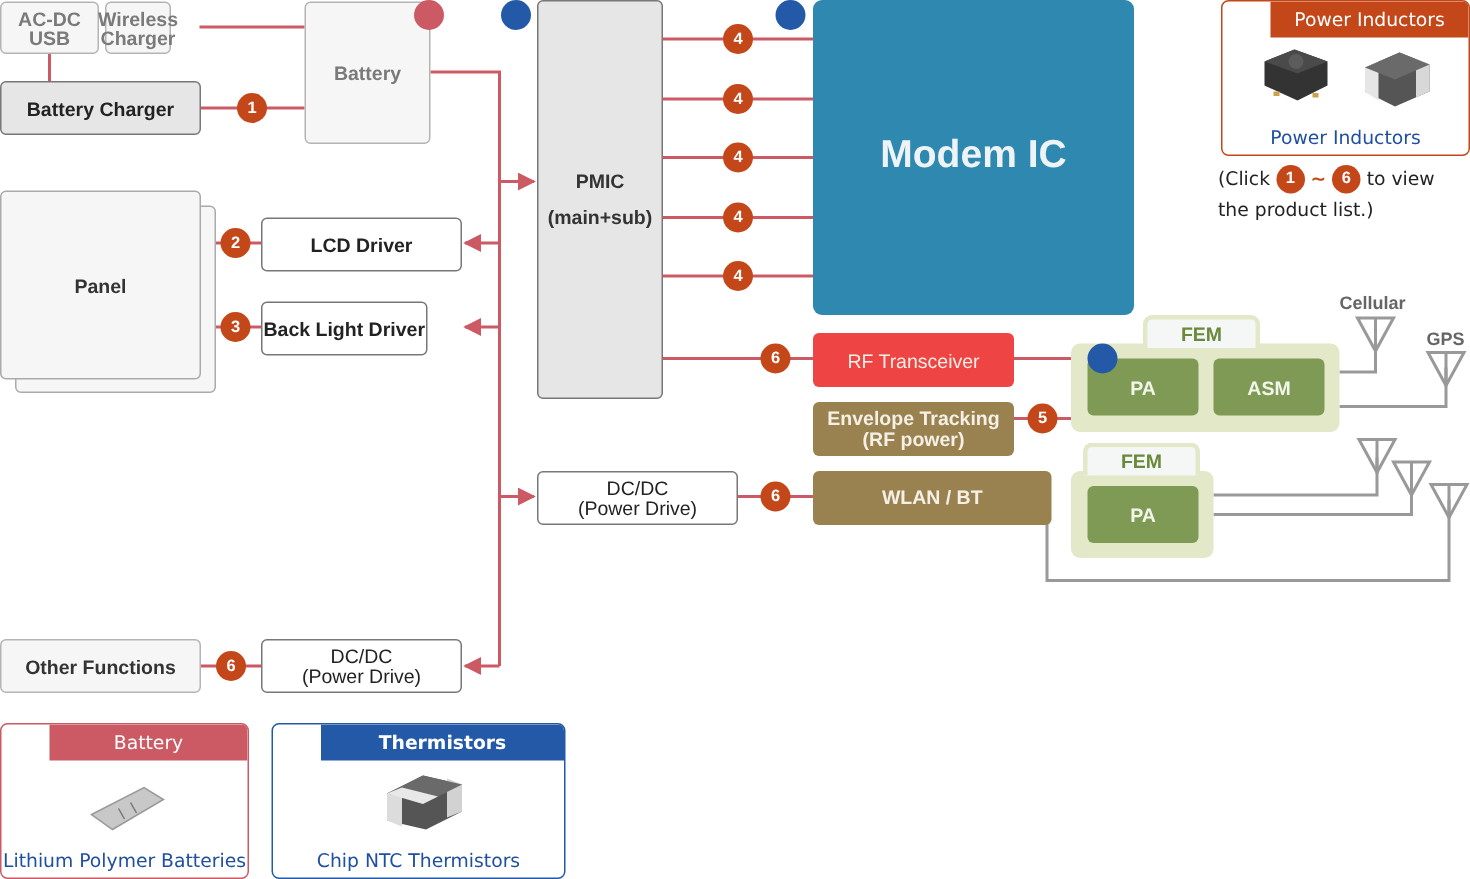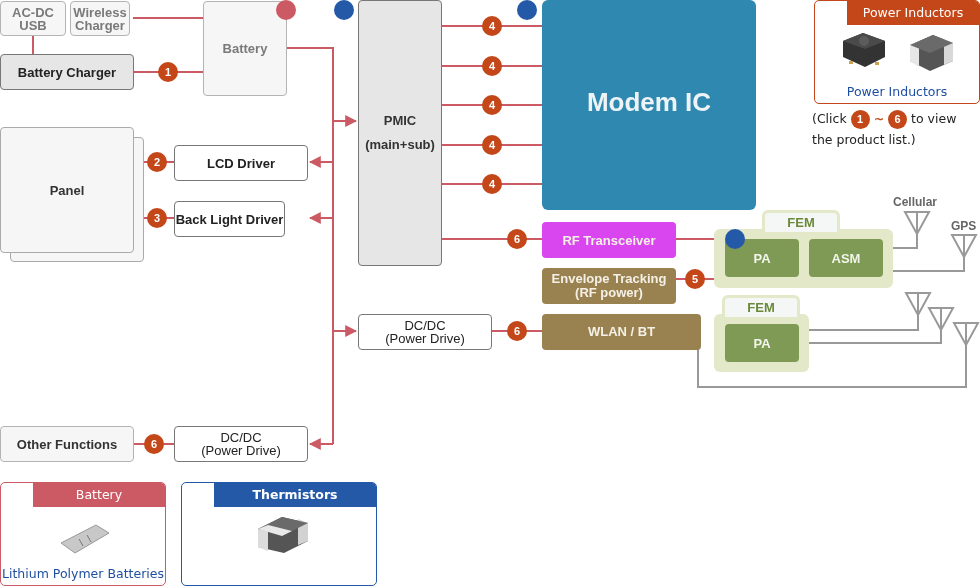--- a/index.html
+++ b/index.html
@@ -6,21 +6,21 @@
   body { width: 980px; height: 586px; position: relative; overflow: hidden;
          font-family: "Liberation Sans", sans-serif; }
   #wires { position: absolute; left: 0; top: 0; width: 980px; height: 586px; }
   .box { position: absolute; box-sizing: border-box; display: flex; align-items: center;
          justify-content: center; text-align: center; border-radius: 4px; }
   .box.light { background: #f6f6f6; border: 1px solid #b4b4b4; color: #7a7a7a; font-size: 13px; font-weight: bold; line-height: 13px; }
   .box.gray { background: #e6e6e6; border: 1px solid #777; color: #222; font-size: 13px; font-weight: bold; }
   .box.white { background: #ffffff; border: 1px solid #777; color: #222; font-size: 13px; font-weight: bold; }
   .box.white.norm { font-weight: normal; font-size: 13px; line-height: 13px; }
   .box.panel { background: #f6f6f6; border: 1px solid #aaa; color: #333; font-size: 13px; font-weight: bold; }
-  .box.brown { background: #d946ef; color: #f4f0e6; font-size: 13px; font-weight: bold; border-radius: 4px; }
+  .box.brown { background: #ef4444; color: #f4f0e6; font-size: 13px; font-weight: normal; border-radius: 4px; }
   .box.brown2 { background: #9a8250; color: #f4f0e6; font-size: 13px; font-weight: bold; line-height: 14px; }
   .box.modem { background: #2e88b0; color: #eef3f6; font-size: 26px; font-weight: bold; border-radius: 6px; }
   .box.pmic { background: #e6e6e6; border: 1px solid #777; color: #333; font-size: 13px; font-weight: bold; flex-direction: column; line-height: 24px; }
   .fem-bg { position: absolute; background: #e2e8c8; border-radius: 6px; }
   .fem-tab { position: absolute; background: #f4f7f6; border: 3px solid #e2e8c8; border-bottom: none; border-radius: 6px 6px 0 0;
              color: #6a8a3a; font-size: 13px; font-weight: bold; display: flex; align-items: center; justify-content: center; box-sizing: border-box; }
   .box.green { background: #7f9a55; color: #f2f5ea; font-size: 13px; font-weight: bold; }
   .badge { position: absolute; width: 20px; height: 20px; border-radius: 50%; background: #c4471a; color: #fff;
            font-size: 11px; font-weight: bold; display: flex; align-items: center; justify-content: center; box-sizing: border-box; cursor: pointer; }
   .dot { position: absolute; width: 20px; height: 20px; border-radius: 50%; }
@@ -98,21 +98,21 @@
         <path d="M954,323 L978,323 L966,345 Z"></path>
         <line x1="966" y1="323" x2="966" y2="345"></line>
       </g>
   </g>
 </svg>
 
 <div class="box light" style="left:0;top:1px;width:66px;height:35px;flex-direction:column;">
   <span>AC-DC</span>
   <span>USB</span>
 </div>
-<div class="box light" style="left:70px;top:1px;width:60px;height:35px;flex-direction:column;">
+<div class="box light" style="left:70px;top:1px;width:44px;height:35px;flex-direction:column;">
   <span>Wireless</span>
   <span>Charger</span>
 </div>
 <div class="box gray" style="left:0;top:54px;width:134px;height:36px;">
   <span>Battery Charger</span>
 </div>
 <div class="box light" style="left:203px;top:1px;width:84px;height:95px;">
   <span>Battery</span>
 </div>
 <div class="dot red" style="left:276px;top:0px;"></div>
@@ -234,13 +234,14 @@
 
 <div class="card" style="left:181px;top:482px;width:196px;height:104px;border:1px solid #2459a8;">
   <div class="hdr" style="background:#2459a8;font-weight:bold;">Thermistors</div>
   <svg width="196" height="50" viewBox="0 0 196 50" style="position:absolute;left:0;top:26px;">
     <path d="M76,20 L100,8 L126,14 L126,32 L102,44 L76,38 Z" fill="#555"></path>
     <path d="M76,20 L86,16 L86,42 L76,38 Z" fill="#dcdcdc"></path>
     <path d="M116,10 L126,14 L126,32 L116,36 Z" fill="#d2d2d2"></path>
     <path d="M76,20 L100,8 L126,14 L102,26 Z" fill="#6a6a6a"></path>
     <path d="M76,20 L86,16 L110,22 L100,27 Z" fill="#e8e8e8"></path>
   </svg>
+  <div class="lnk">Chip NTC Thermistors</div>
 </div>
 
 </body></html>

